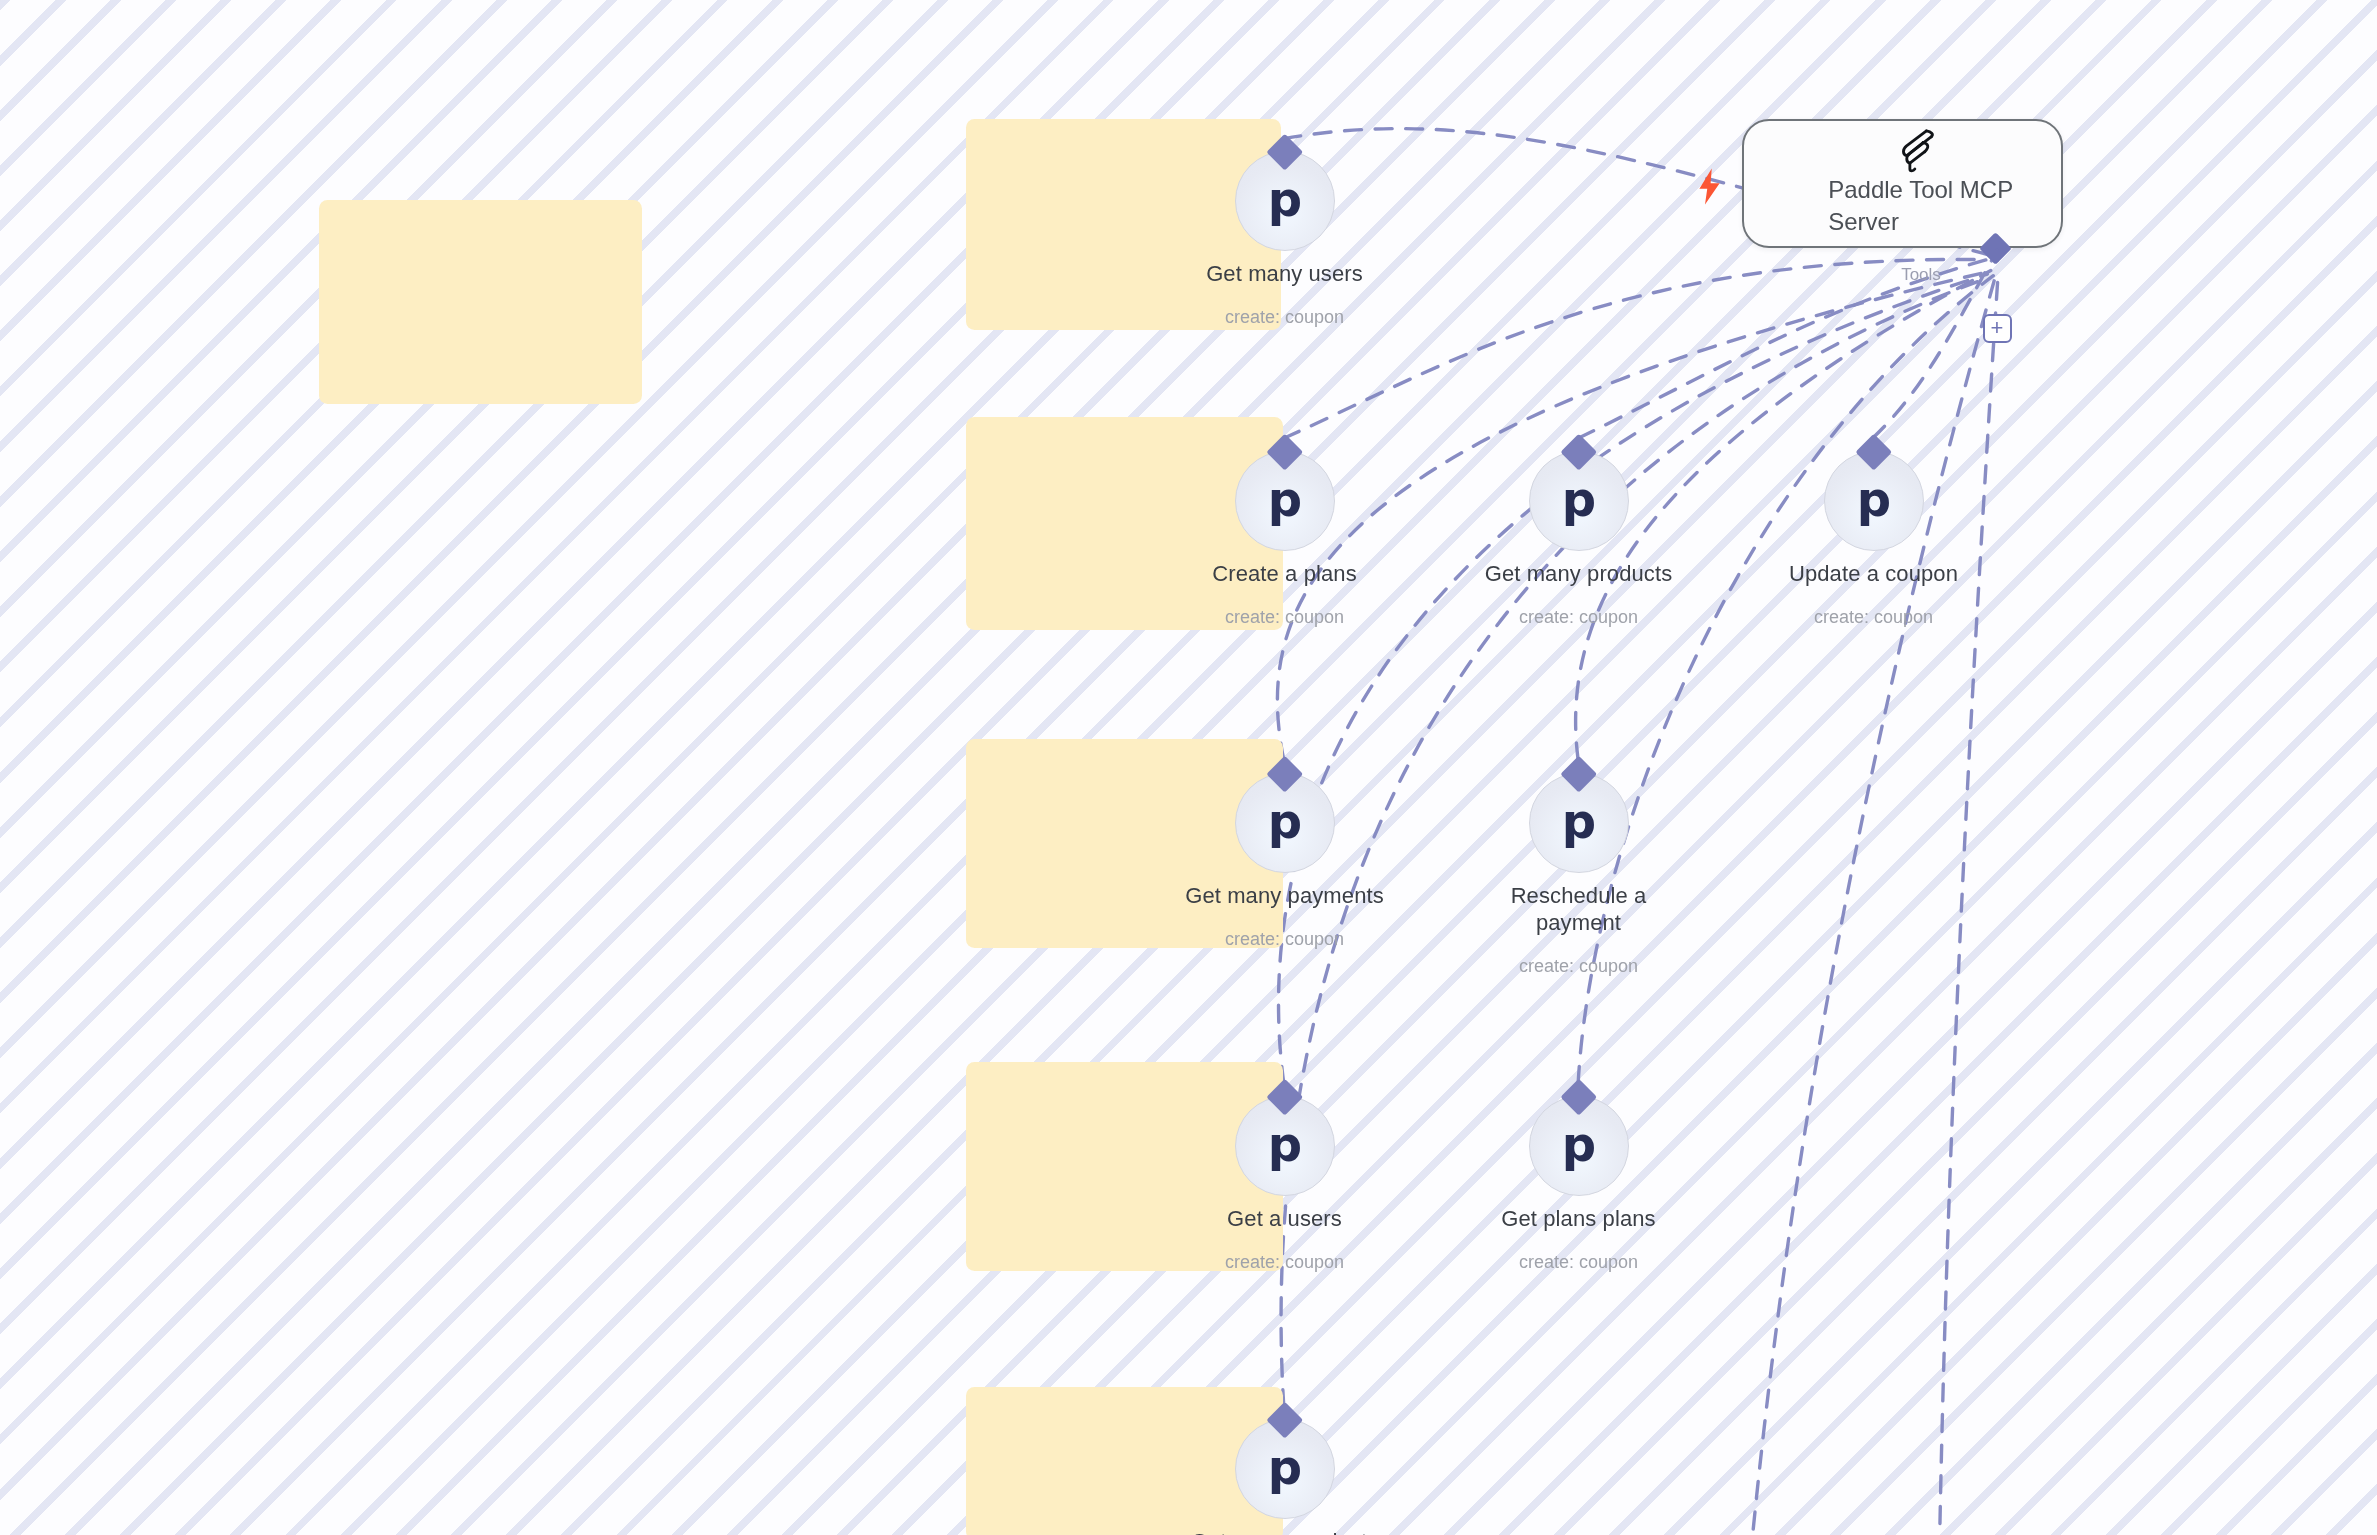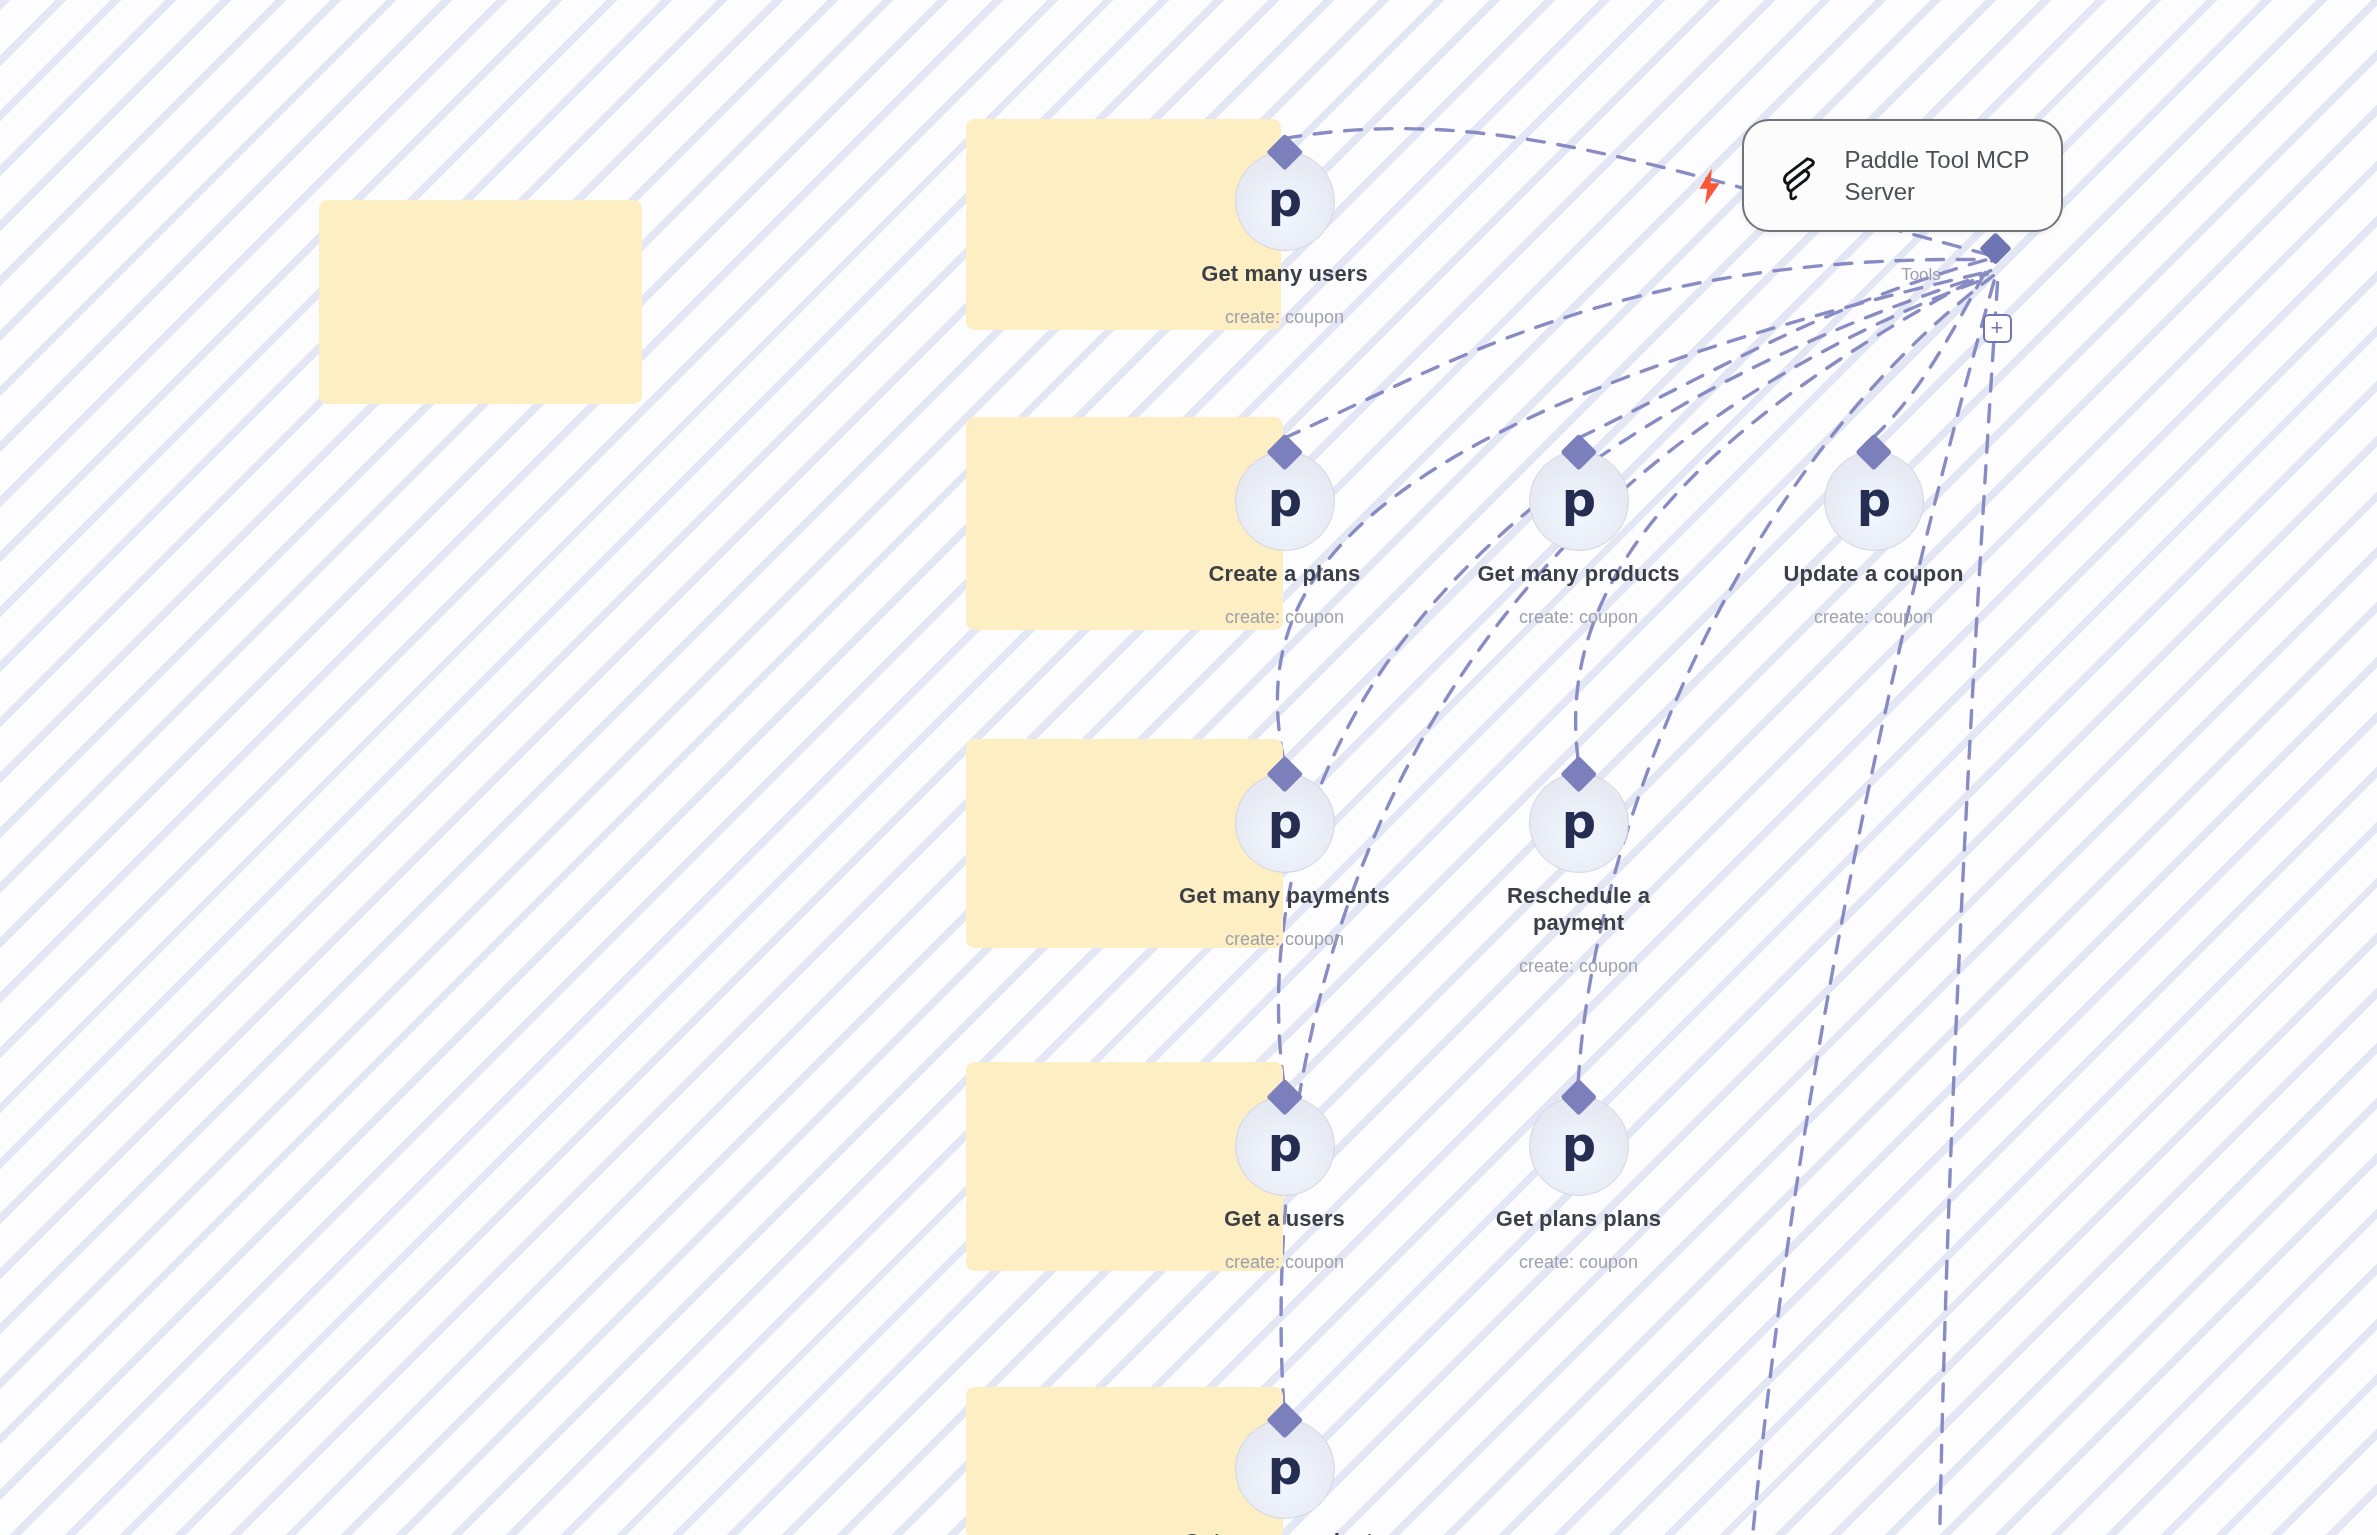--- a/index.html
+++ b/index.html
@@ -69,46 +69,47 @@
     background: #7b7fbb;
     transform: rotate(45deg);
     border-radius: 2.6px;
     left: 50%;
     margin-left: -12.8px;
     top: -12.8px;
   }
   .tool-title {
     margin-top: 10.2px;
     font-size: 22px;
-    font-weight: 700;
+    font-weight: 400;
     color: #3b3f46;
     line-height: 1.22;
     letter-spacing: 0.1px;
   }
   .tool-subtitle {
     margin-top: 19px;
     font-size: 18px;
     font-weight: 400;
     color: #9fa2aa;
     line-height: 1.2;
   }
 
   
   .mcp-node {
     position: absolute;
     left: 1742px; top: 119px;
-    width: 321px; height: 113px;
+    width: 321px; height: 129px;
     background: #fcfcfd;
     border: 2.6px solid #6f7479;
     border-radius: 27px;
     box-sizing: border-box;
     display: flex;
     align-items: center;
     padding-left: 27px;
     box-shadow: 0 1.7px 5.1px rgba(40,44,63,0.07);
+    flex-direction: column;
   }
   .mcp-icon { width: 53px; height: 53px; flex: 0 0 53px; }
   .mcp-title {
     margin-left: 20.4px;
     font-size: 24px;
     color: #4b4f55;
     line-height: 1.32;
     max-width: 196px;
     font-weight: 400;
   }

